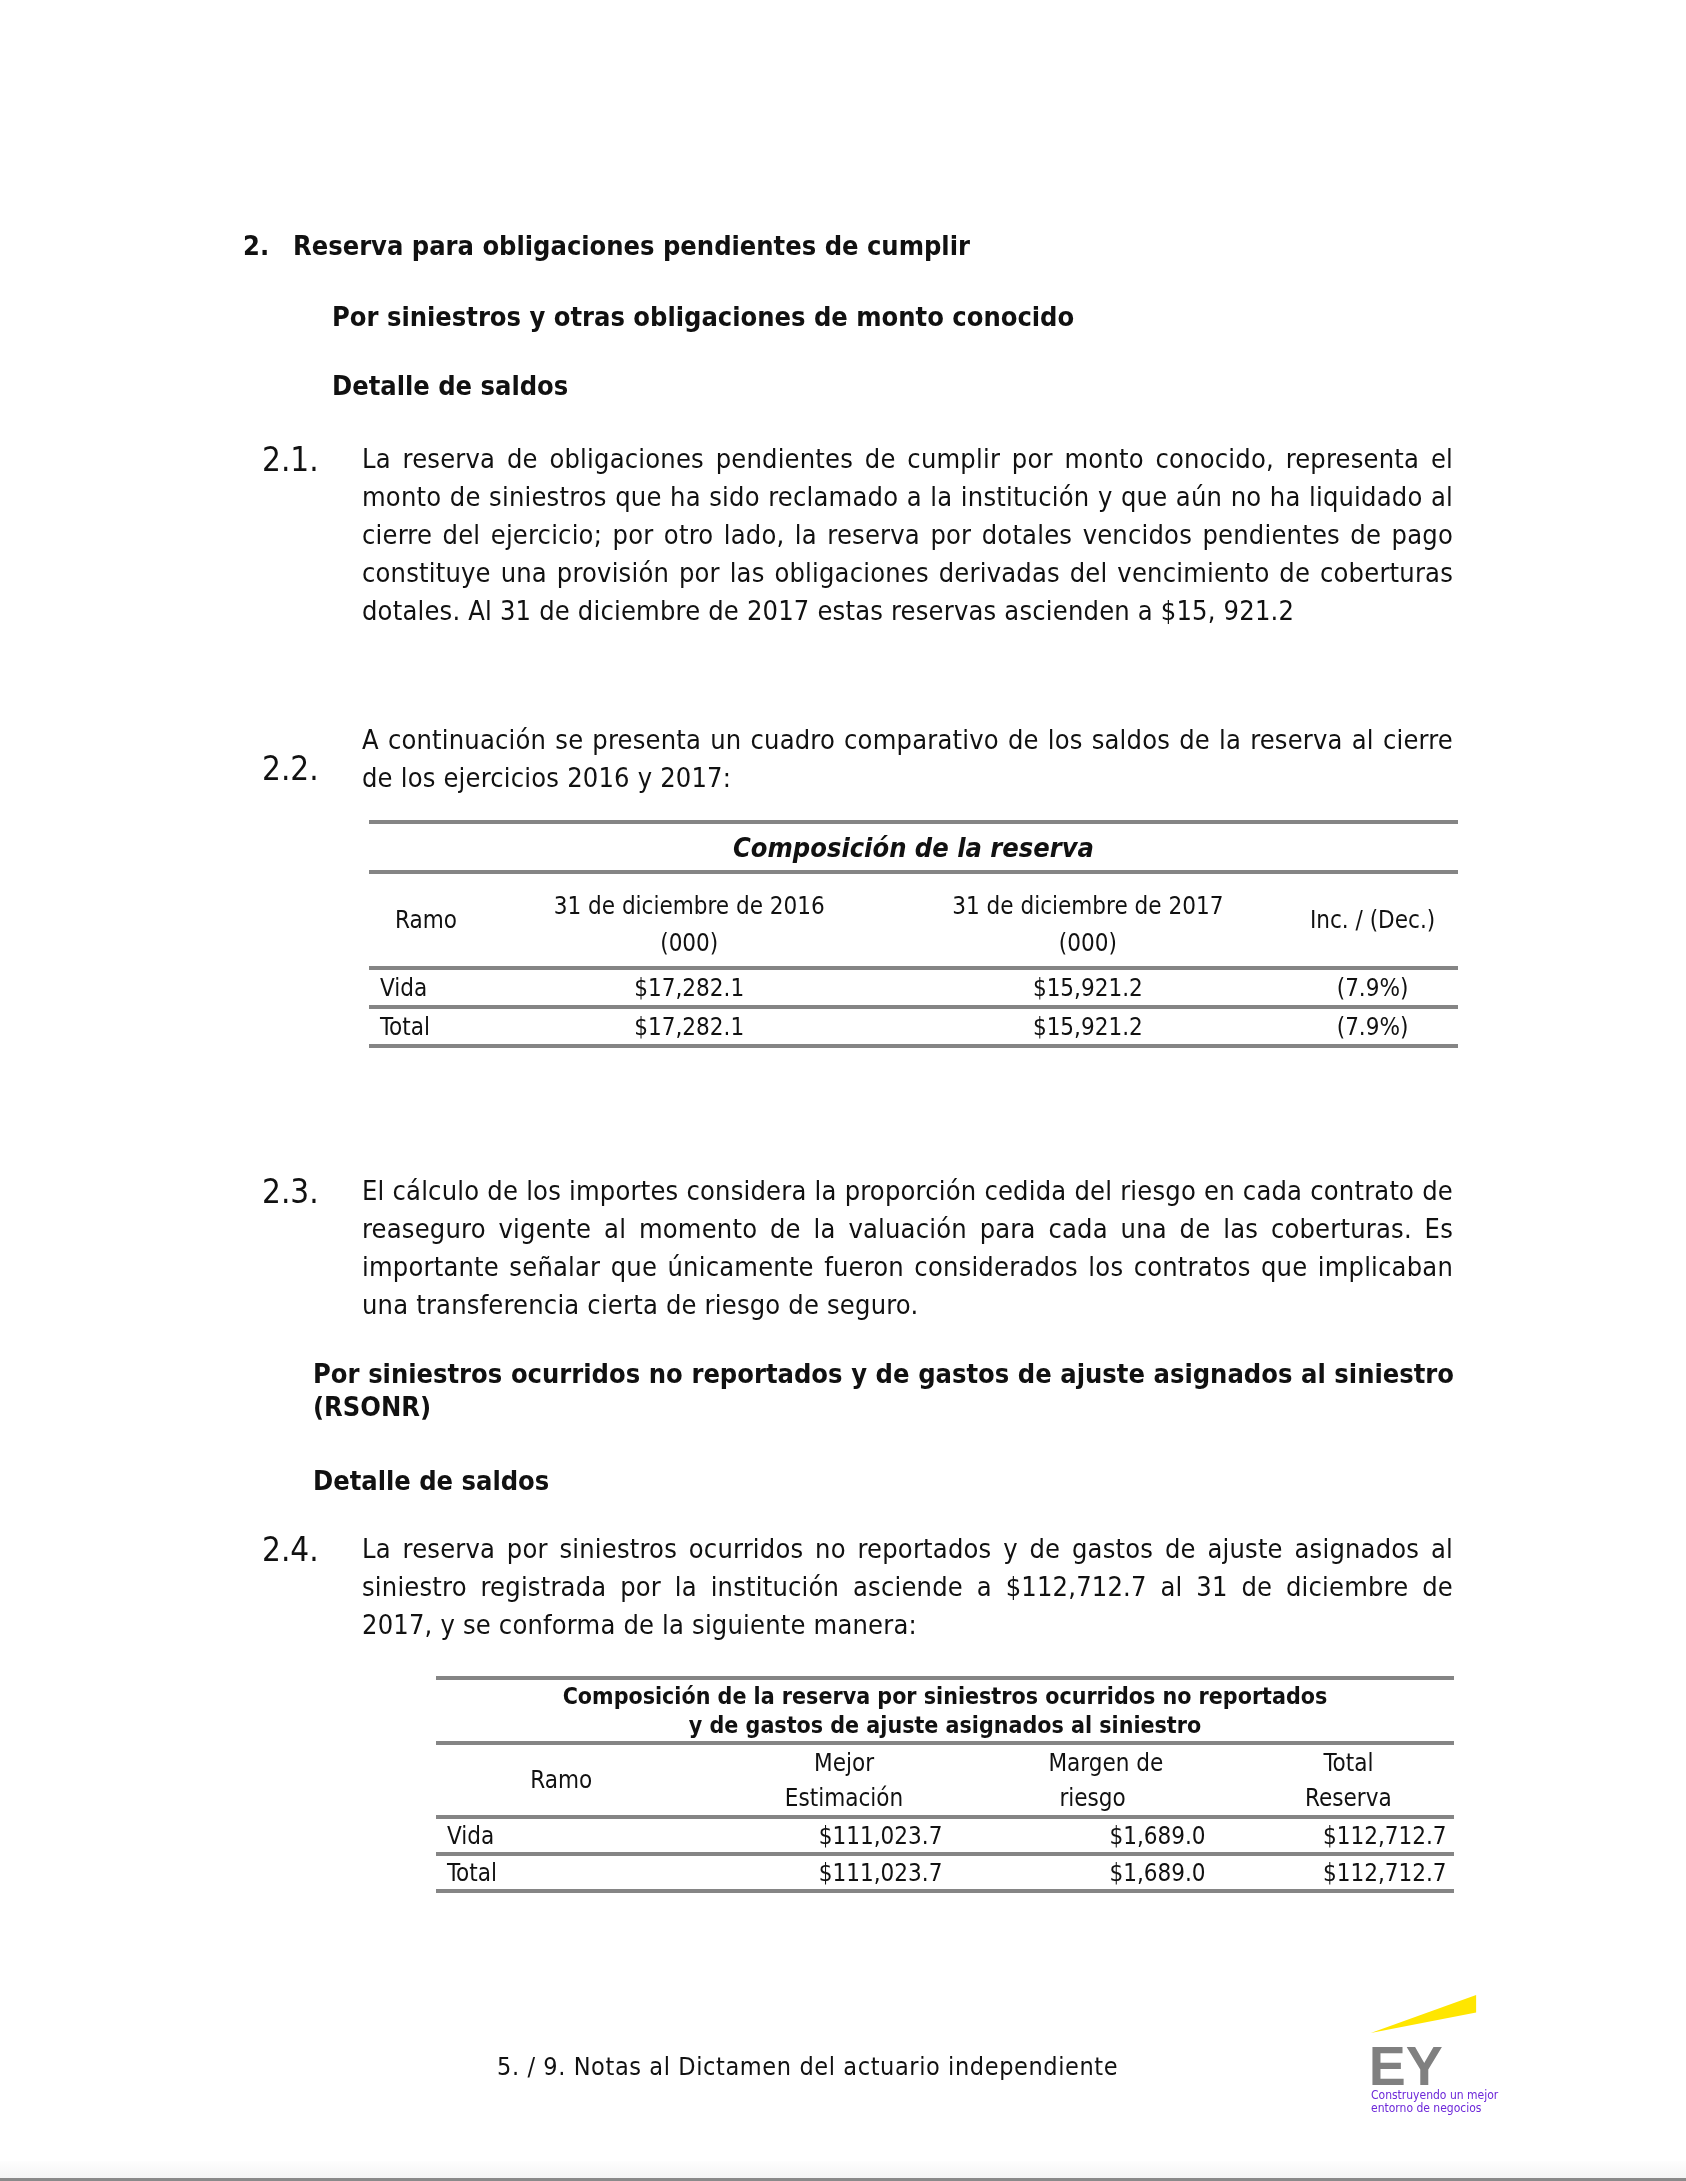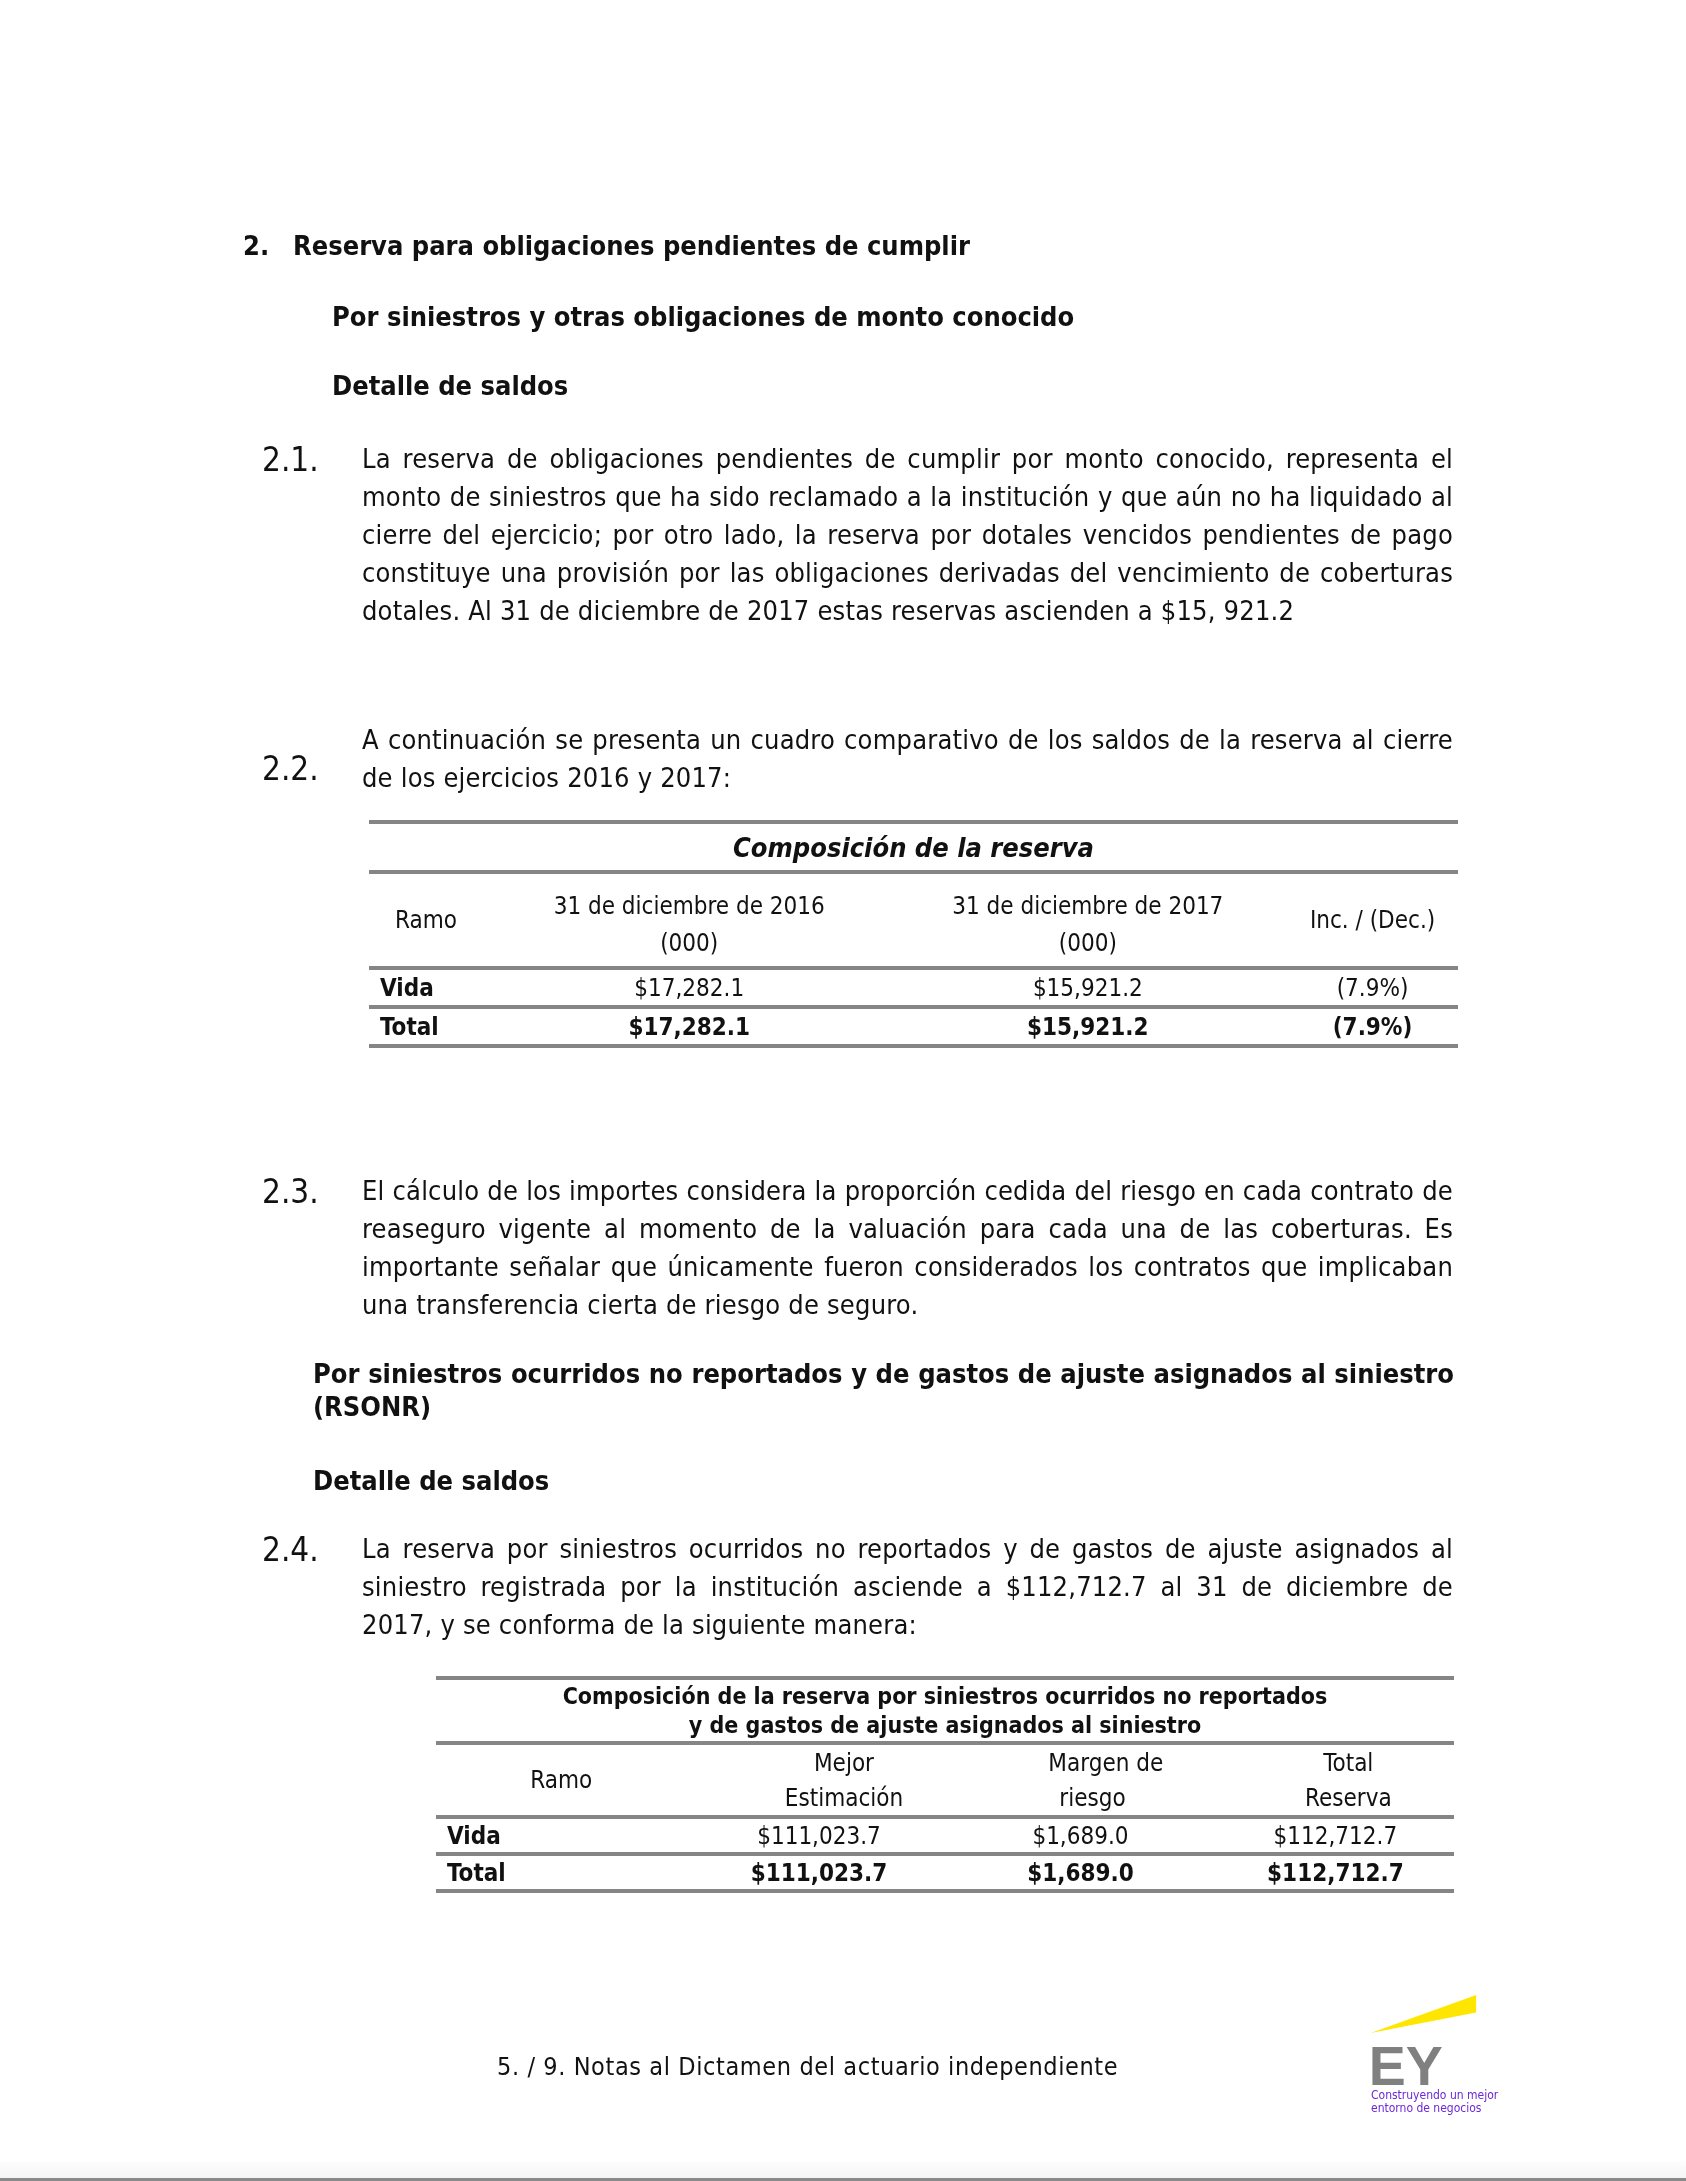--- a/index.html
+++ b/index.html
@@ -2,35 +2,35 @@
 <html style="font-size:15px"><head>
 <meta charset="utf-8">
 <style>
   html, body { margin:0; padding:0; background:#ffffff; }
   body { width:1686px; height:2182px; position:relative; overflow:hidden;
          font-family:"DejaVu Sans Condensed","DejaVu Sans", sans-serif; color:#111; }
   .page { position:absolute; left:0; top:0; width:1686px; height:2171px; background:#fff; }
   .bottom-shade { position:absolute; left:0; top:2161px; width:1686px; height:20.4px;
                   background:linear-gradient(#fdfdfd,#f3f3f3); border-top:0; }
   .bottom-line { position:absolute; left:0; top:2178px; width:1686px; height:3.7px; background:#8a8a8a; }
-  .bold { font-weight:bold; }
+  .bold { font-weight:normal; }
   .h-num { position:absolute; left:243px; top:230px; font-size:27px; font-weight:bold; }
   .h-title { position:absolute; left:293px; top:230px; font-size:27px; font-weight:bold; }
   .sub { position:absolute; font-size:27px; font-weight:bold; }
   .num { position:absolute; left:262px; font-size:33px; }
   .para { position:absolute; left:362px; width:1091px; font-size:27px; line-height:38px;
           text-align:justify; letter-spacing:0.2px; }
   table { border-collapse:collapse; position:absolute; font-size:24px; }
   .t1 { left:369px; top:820px; width:1089px; }
   .t2 { left:436px; top:1676px; width:1018px; }
   .t1 td, .t1 th, .t2 td, .t2 th { padding:0; }
   .bt { border-top:4.6px solid #858585; }
   .bb { border-bottom:4.6px solid #858585; }
   .c { text-align:center; }
-  .r { text-align:center; }
+  .r { text-align:right; }
   .l { text-align:left; }
   .footer-text { position:absolute; left:497px; top:2052px; font-size:25px; letter-spacing:0.6px; }
   .logo { position:absolute; left:1367px; top:1992px; width:148px; height:130px; }
   .tagline { position:absolute; left:1371px; top:2089px; font-size:12px; color:#6d28d9; line-height:13px; }
 </style>
 </head>
 <body>
 
 <div class="page">
 

